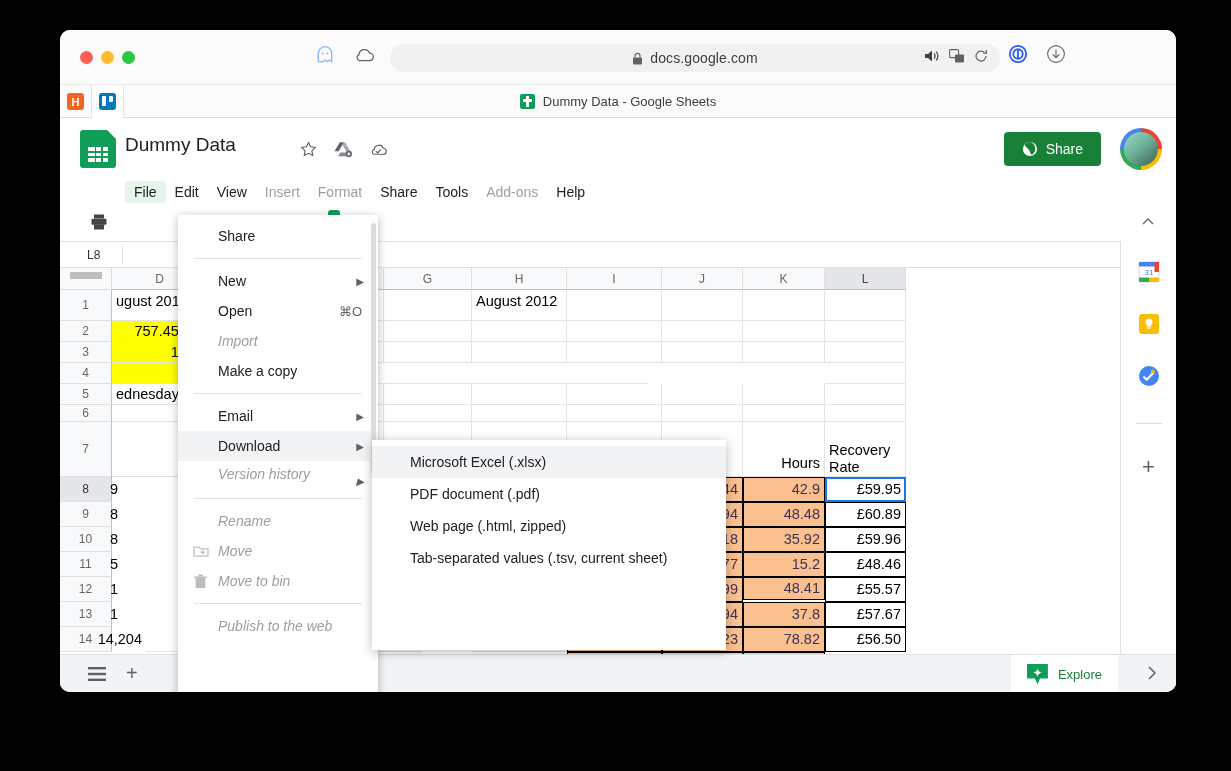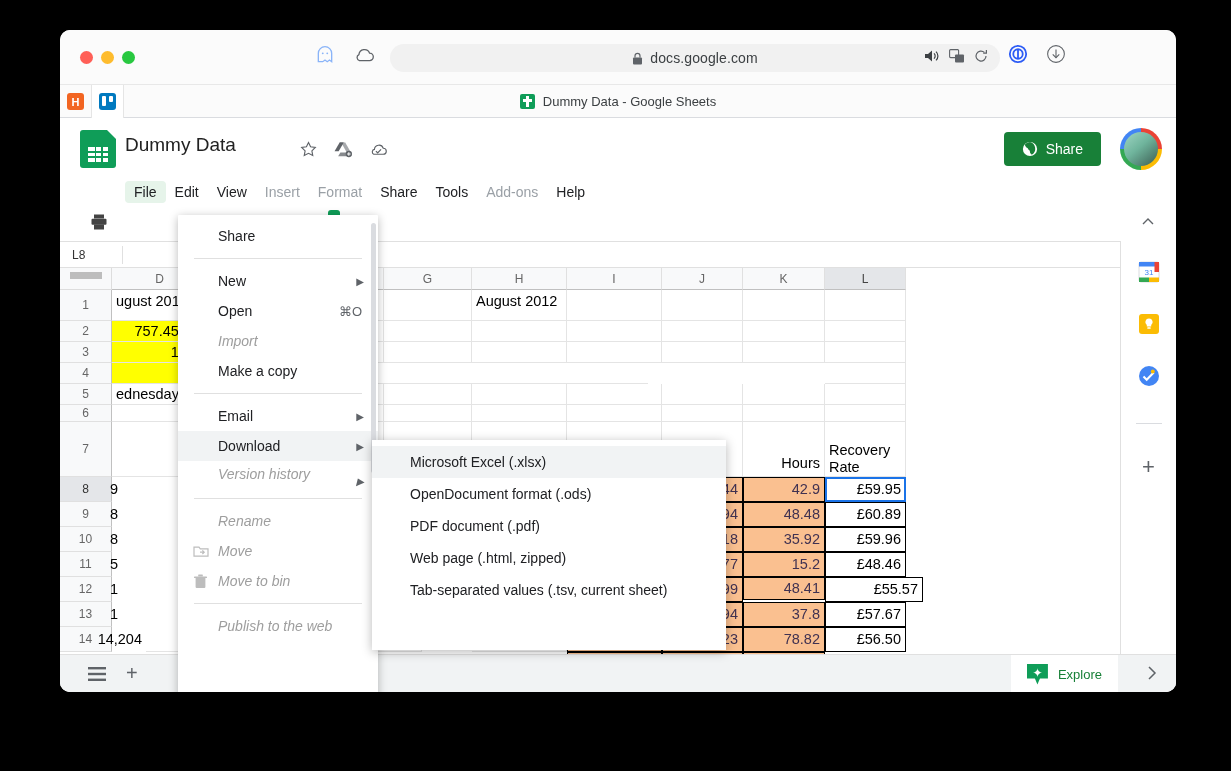--- a/index.html
+++ b/index.html
@@ -119,21 +119,21 @@
   .menu-item.active { background: #e6f4ea; }
 
   
   #toolbar { position: relative; height: 38px; border-bottom: 1px solid #e0e0e0; }
   .tb-print { position: absolute; left: 30px; top: 9px; }
   .tb-greenpill { position: absolute; left: 268px; top: 6px; width: 12px; height: 22px; background: #0f9d58; border-radius: 3px; }
   .tb-collapse { position: absolute; right: 20px; top: 10px; cursor: pointer; }
 
   
   #formulabar { position: relative; height: 26px; border-bottom: 1px solid #e0e0e0; display: flex; align-items: center; }
-  .namebox { width: 62px; padding-left: 12px; font-size: 12px; color: #333; }
+  .namebox { width: 62px; padding-left: 27px; font-size: 12px; color: #333; }
   .namebox-div { width: 1px; height: 18px; background: #e0e0e0; }
 
   
   #grid { position: relative; height: 392px; background: #fff; overflow: hidden; }
   .corner-box { position: absolute; left: 0; top: 0; width: 52px; height: 22px; background: #f8f9fa; border-right:1px solid #ddd; border-bottom:1px solid #ddd;}
   .corner-box::after { content:""; position:absolute; left:10px; top:4px; width:32px; height:7px; background:#bdbdbd; }
 
   .colheaders { position: absolute; left: 52px; top: 0; height: 22px; display: flex; }
   .colh {
     height: 22px; background: #f8f9fa;
@@ -546,21 +546,21 @@
         <div class="cell num orange" style="left:455px;top:262px;width:95px;height:25px">736.63</div>
         <div class="cell num orange" style="left:550px;top:262px;width:81px;height:25px">-78.77</div>
         <div class="cell num orange" style="left:631px;top:262px;width:82px;height:25px">15.2</div>
         <div class="cell num boxed" style="left:713px;top:262px;width:81px;height:25px">£48.46</div>
 
         <div class="cell num" style="left:-14px;top:287px;width:24px;height:25px;border:none">1</div>
         <div class="cell num" style="left:360px;top:287px;width:95px;height:25px">2421.19</div>
         <div class="cell num orange" style="left:455px;top:287px;width:95px;height:25px">2690.18</div>
         <div class="cell num orange" style="left:550px;top:287px;width:81px;height:25px">268.99</div>
         <div class="cell num orange" style="left:631px;top:287px;width:82px;height:23px">48.41</div>
-        <div class="cell num boxed" style="left:713px;top:287px;width:98px;height:25px">£55.57</div>
+        <div class="cell num boxed" style="left:713px;top:287px;width:81px;height:25px">£55.57</div>
 
         <div class="cell num" style="left:-14px;top:312px;width:24px;height:25px;border:none">1</div>
         <div class="cell num" style="left:360px;top:312px;width:95px;height:25px">2077.01</div>
         <div class="cell num orange" style="left:455px;top:312px;width:95px;height:25px">2179.95</div>
         <div class="cell num orange" style="left:550px;top:312px;width:81px;height:25px">102.94</div>
         <div class="cell num orange" style="left:631px;top:312px;width:82px;height:25px">37.8</div>
         <div class="cell num boxed" style="left:713px;top:312px;width:81px;height:25px">£57.67</div>
 
         <div class="cell num" style="left:-52px;top:337px;width:86px;height:25px;border:none">14,204</div>
         <div class="cell num" style="left:34px;top:337px;width:86px;height:25px">288</div>
@@ -704,19 +704,18 @@
     </div>
     <div class="msep"></div>
     <div class="mi dim">
       <span>Publish to the web</span>
     </div>
     <div class="menu-scrollbar"></div>
   </div>
 
   <div id="submenu">
     <div class="smi hl">Microsoft Excel (.xlsx)</div>
-    <div class="smi">OpenDocument format (.ods)</div>
     <div class="smi">PDF document (.pdf)</div>
     <div class="smi">Web page (.html, zipped)</div>
     <div class="smi">Tab-separated values (.tsv, current sheet)</div>
   </div>
 
 </div>
 
 </body></html>

